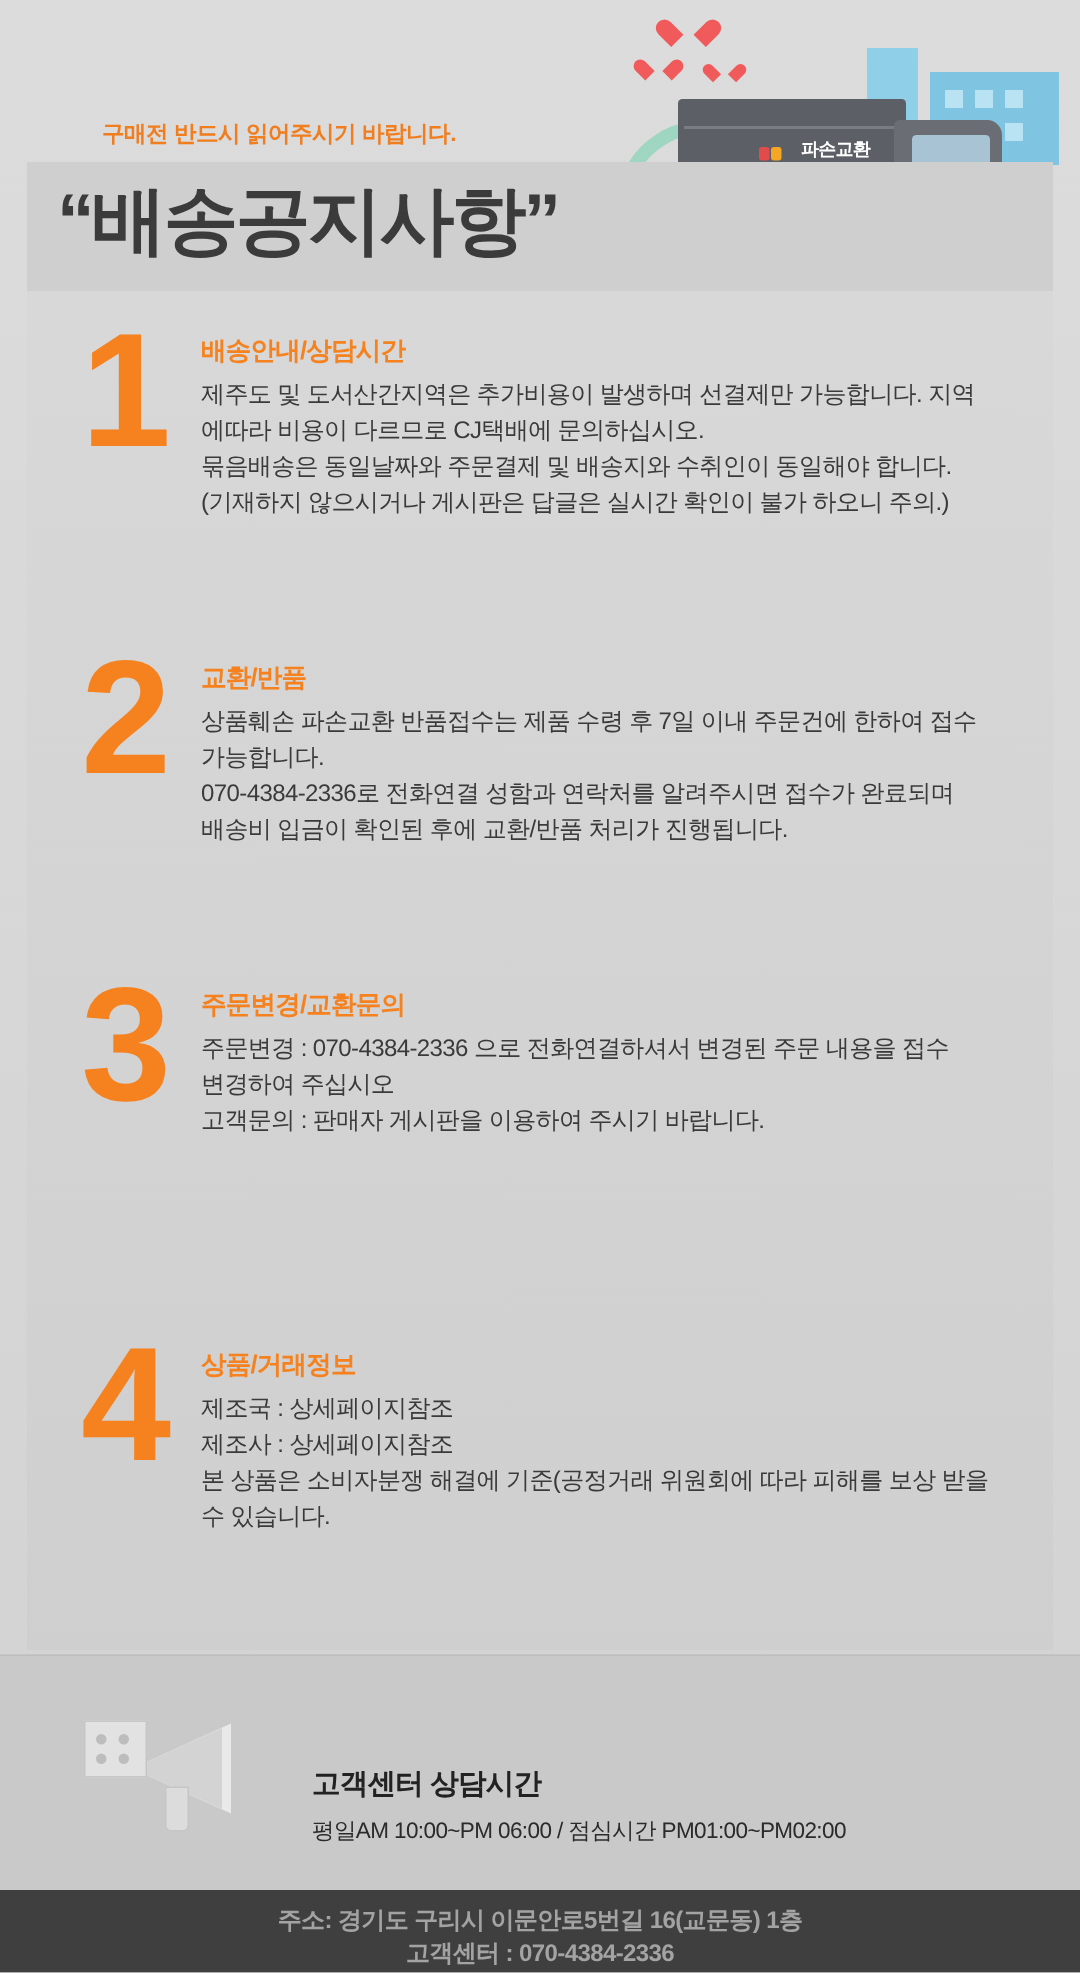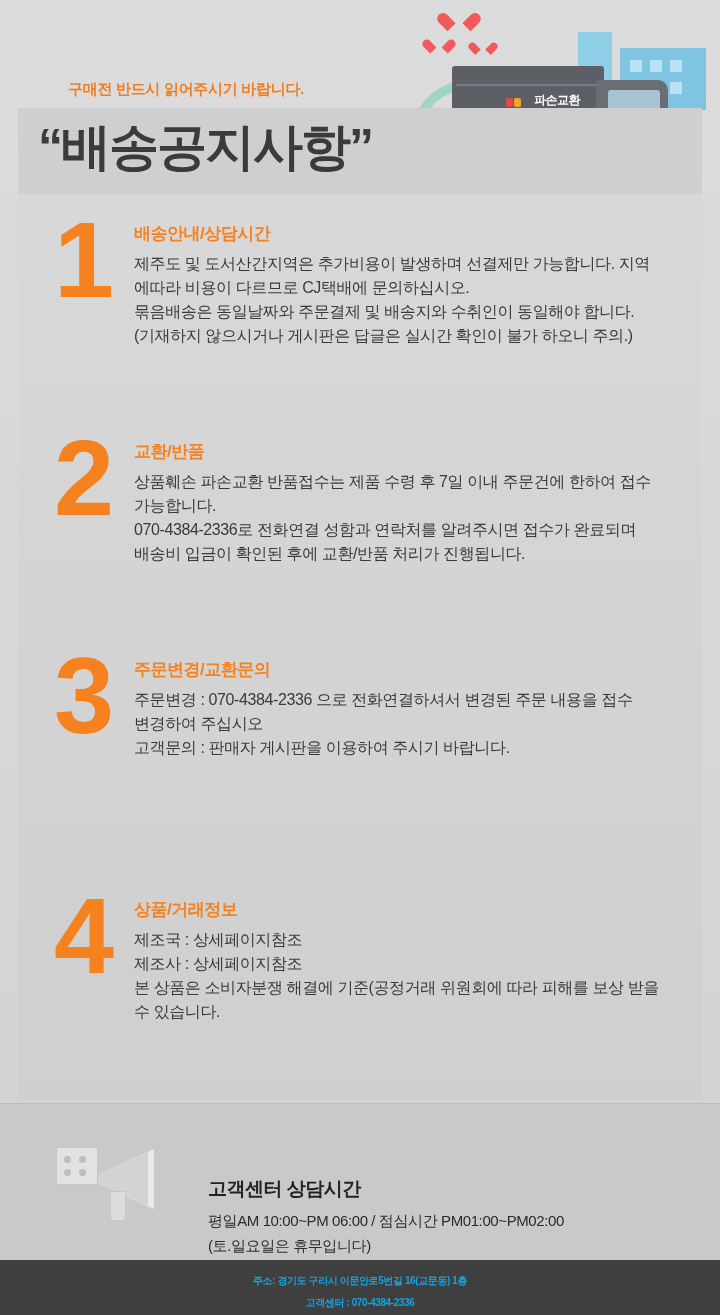--- a/index.html
+++ b/index.html
@@ -335,23 +335,23 @@
     left: 0;
     top: 1260px;
     width: 720px;
     height: 55px;
     background: #3f3f3f;
     text-align: center;
     padding-top: 10px;
     box-sizing: border-box;
   }
   .addr-line {
-    font-size: 10px;
-    font-weight: bold;
-    color: #0ea5e9;
+    font-size: 16px;
+    font-weight: bold;
+    color: #a3a3a3;
     line-height: 22px;
     letter-spacing: -0.4px;
   }
 </style>
 </head>
 <body>
 
 <div class="page">
 
   <div class="panel-bg"></div>
@@ -447,21 +447,20 @@
       <span style="left:22px;top:8px;"></span>
       <span style="left:7px;top:21px;"></span>
       <span style="left:22px;top:21px;"></span>
     </div>
     <div class="mg-handle"></div>
   </div>
 
   <div class="footer-info">
     <div class="footer-title">고객센터 상담시간</div>
     <div class="footer-line">평일AM 10:00~PM 06:00 / 점심시간 PM01:00~PM02:00</div>
-    <div class="footer-line">(토.일요일은 휴무입니다)</div>
   </div>
 
   <div class="addr-band">
     <div class="addr-line">주소: 경기도 구리시 이문안로5번길 16(교문동) 1층</div>
     <div class="addr-line">고객센터 : 070-4384-2336</div>
   </div>
 
 </div>
 
 </body></html>

